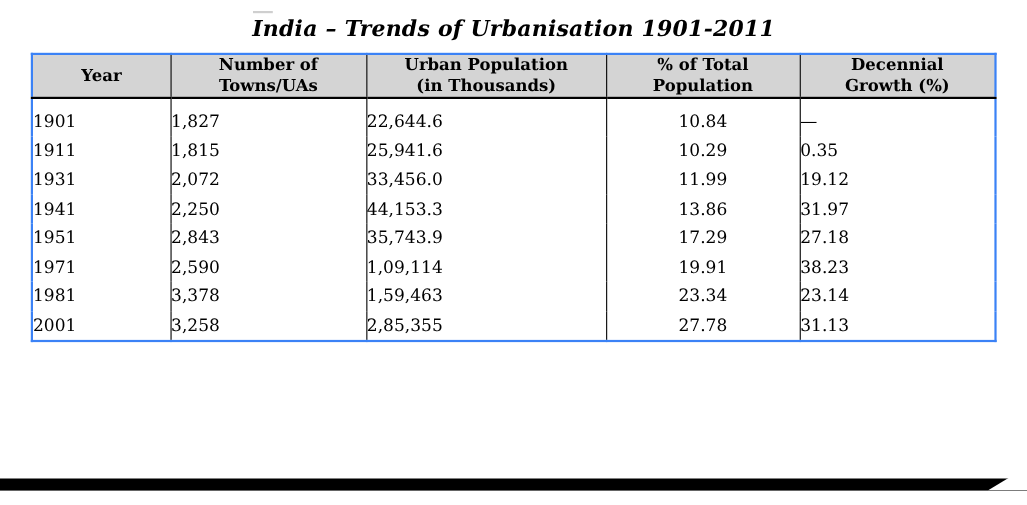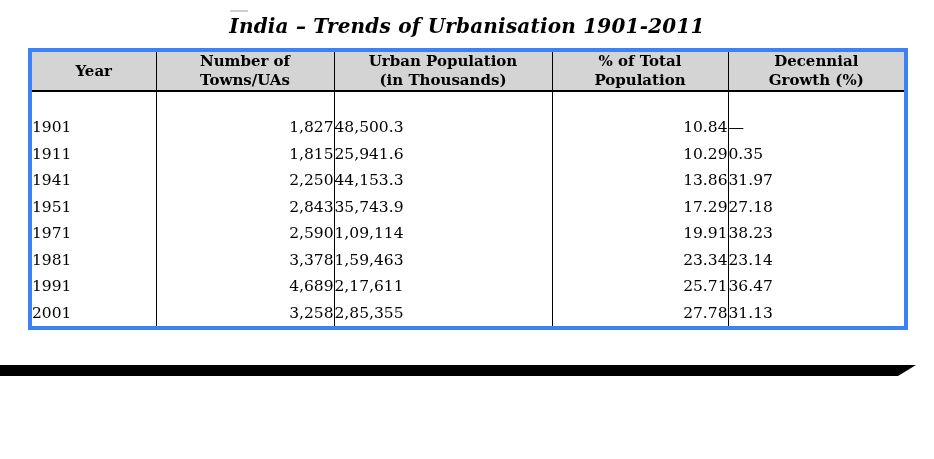--- a/index.html
+++ b/index.html
@@ -11,42 +11,42 @@
     width: 934px;
     height: 459px;
     font-family: "Liberation Serif", serif;
     color: #000000;
     position: relative;
     overflow: hidden;
   }
   .page {
     position: relative;
     width: 934px;
-    height: 376px;
+    height: 446px;
     box-sizing: border-box;
   }
   .title {
     text-align: center;
     font-family: "DejaVu Serif", serif;
     font-style: italic;
     font-weight: bold;
     font-size: 20px;
     letter-spacing: 0.2px;
     padding-top: 14px;
     padding-bottom: 10px;
   }
   .table-wrap {
     margin: 0 auto;
     width: 878px;
   }
   table.data {
     border-collapse: collapse;
     width: 878px;
     table-layout: fixed;
-    border: 4px solid #3b82f6;
+    border: 2px solid #3b82f6;
   }
   table.data th, table.data td {
     border-left: 1px solid #000000;
     border-right: 1px solid #000000;
     padding: 0;
   }
   thead th {
     background: #d4d4d4;
     font-family: "DejaVu Serif", serif;
     font-weight: bold;
@@ -59,25 +59,25 @@
   }
   thead th .l2 { display: block; }
   tbody td {
     font-family: "DejaVu Serif", serif;
     font-size: 15.5px;
     line-height: 26.5px;
     height: 26.5px;
     vertical-align: middle;
     border-bottom: none;
   }
-  tbody tr:first-child td { padding-top: 22px; }
+  tbody tr:first-child td { padding-top: 7px; }
   td.c-year   { text-align: left;   padding-left: 24px; }
-  td.c-towns  { text-align: right;   padding-left: 35px; }
+  td.c-towns  { text-align: left;   padding-left: 35px; }
   td.c-pop    { text-align: left;   padding-left: 57px; }
-  td.c-pct    { text-align: right;   padding-left: 56px; }
+  td.c-pct    { text-align: center;   padding-left: 56px; }
   td.c-growth { text-align: left;   padding-left: 60px; }
   col.w-year   { width: 126px; }
   col.w-towns  { width: 178px; }
   col.w-pop    { width: 218px; }
   col.w-pct    { width: 176px; }
   col.w-growth { width: 178px; }
 
   .bottom-bar {
     position: absolute;
     left: 0;
@@ -142,32 +142,39 @@
           <th>
             <span>Decennial</span>
             <span class="l2">Growth (%)</span>
           </th>
         </tr>
       </thead>
       <tbody>
         <tr>
           <td class="c-year">1901</td>
           <td class="c-towns">1,827</td>
-          <td class="c-pop">48,500.3</td>
+          <td class="c-pop">22,644.6</td>
           <td class="c-pct">10.84</td>
           <td class="c-growth">—</td>
         </tr>
         <tr>
           <td class="c-year">1911</td>
           <td class="c-towns">1,815</td>
           <td class="c-pop">25,941.6</td>
           <td class="c-pct">10.29</td>
           <td class="c-growth">0.35</td>
         </tr>
         <tr>
+          <td class="c-year">1931</td>
+          <td class="c-towns">2,072</td>
+          <td class="c-pop">33,456.0</td>
+          <td class="c-pct">11.99</td>
+          <td class="c-growth">19.12</td>
+        </tr>
+        <tr>
           <td class="c-year">1941</td>
           <td class="c-towns">2,250</td>
           <td class="c-pop">44,153.3</td>
           <td class="c-pct">13.86</td>
           <td class="c-growth">31.97</td>
         </tr>
         <tr>
           <td class="c-year">1951</td>
           <td class="c-towns">2,843</td>
           <td class="c-pop">35,743.9</td>
@@ -182,27 +189,20 @@
           <td class="c-growth">38.23</td>
         </tr>
         <tr>
           <td class="c-year">1981</td>
           <td class="c-towns">3,378</td>
           <td class="c-pop">1,59,463</td>
           <td class="c-pct">23.34</td>
           <td class="c-growth">23.14</td>
         </tr>
         <tr>
-          <td class="c-year">1991</td>
-          <td class="c-towns">4,689</td>
-          <td class="c-pop">2,17,611</td>
-          <td class="c-pct">25.71</td>
-          <td class="c-growth">36.47</td>
-        </tr>
-        <tr>
           <td class="c-year">2001</td>
           <td class="c-towns">3,258</td>
           <td class="c-pop">2,85,355</td>
           <td class="c-pct">27.78</td>
           <td class="c-growth">31.13</td>
         </tr>
       </tbody>
     </table>
   </div>
 

